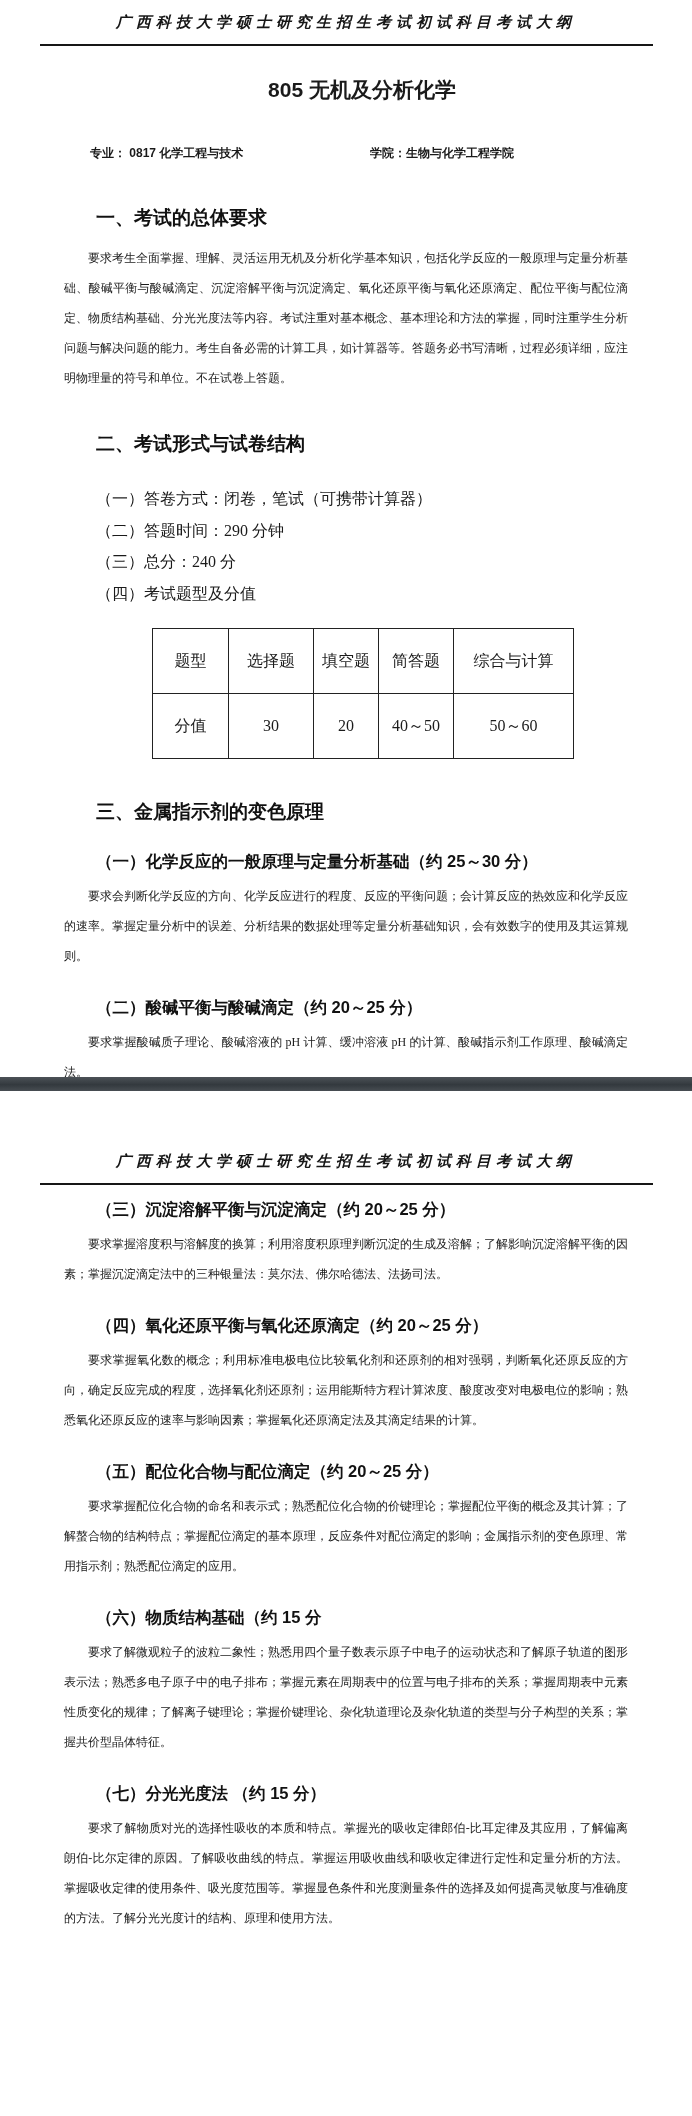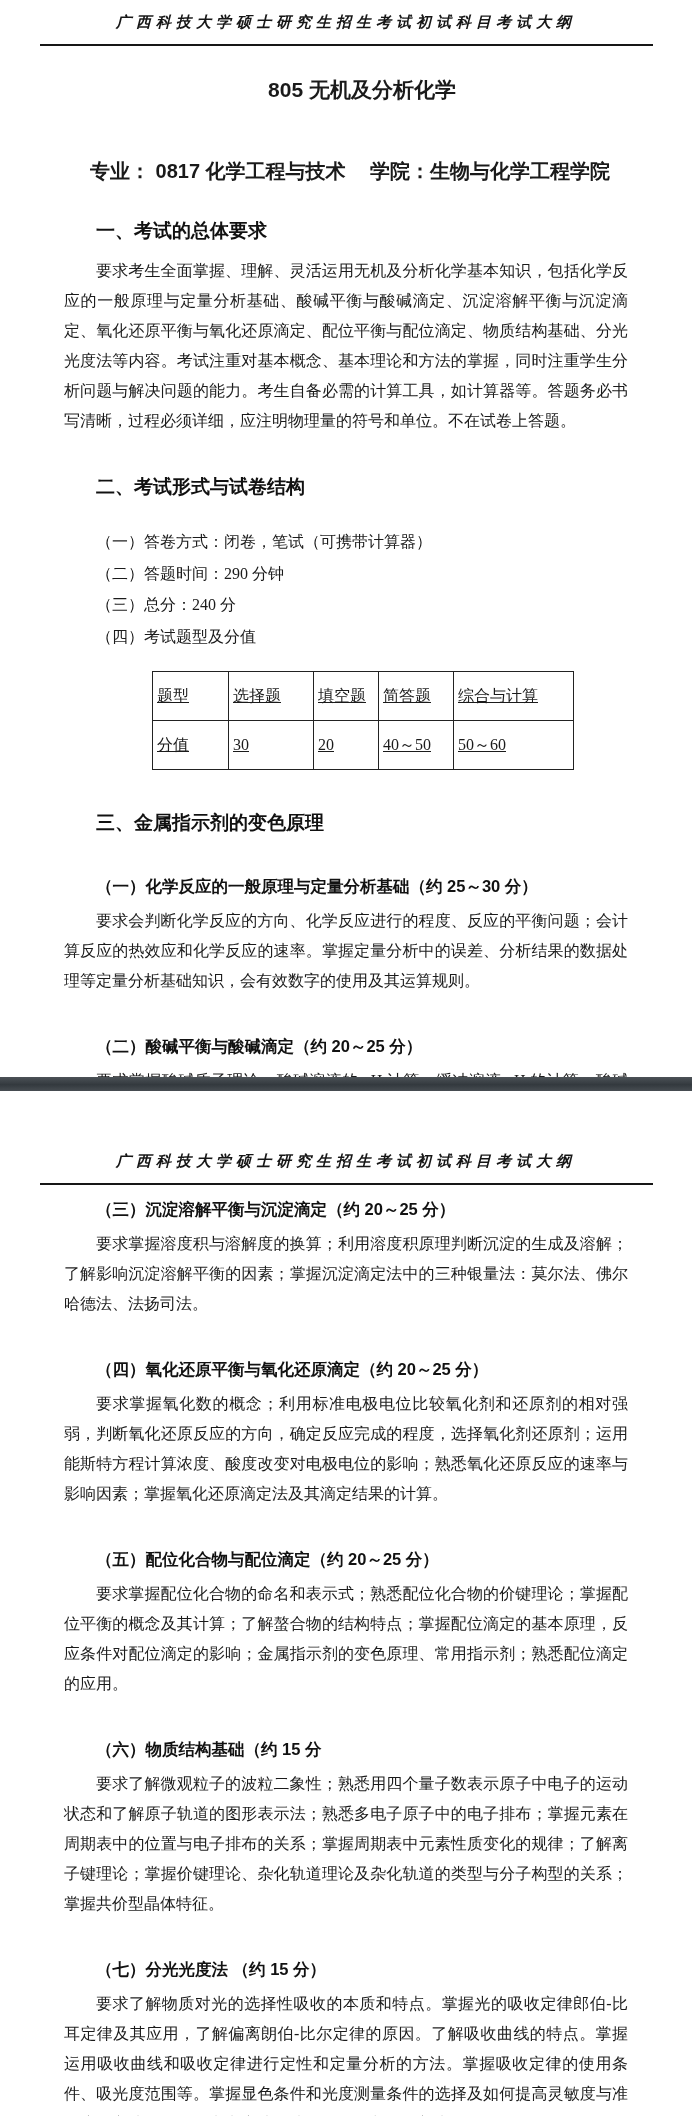--- a/index.html
+++ b/index.html
@@ -47,41 +47,41 @@
     text-align: center;
     font-family: "Liberation Sans", "DejaVu Sans", sans-serif;
     font-weight: 700;
     font-size: 21px;
     color: #1a1a1a;
     padding-left: 32px;
   }
   .meta-row {
     position: relative;
     height: 22px;
-    margin-top: 54px;
-    font-family: "Liberation Sans", "DejaVu Sans", sans-serif;
-    font-weight: 700;
-    font-size: 20px;
+    margin-top: 41px;
+    font-family: "Liberation Sans", "DejaVu Sans", sans-serif;
+    font-weight: 700;
+    font-size: 12px;
     color: #1a1a1a;
   }
   .meta-major { position: absolute; left: 90px; top: 0; white-space: nowrap; }
   .meta-school { position: absolute; left: 370px; top: 0; white-space: nowrap; }
   .content { padding: 0 64px; }
   .sec-heading {
     margin: 38px 0 0 32px;
     font-family: "Liberation Sans", "DejaVu Sans", sans-serif;
     font-weight: 700;
     font-size: 19px;
     line-height: 26px;
     color: #111111;
   }
   .body-para {
     margin: 12px 0 0 0;
     font-family: "Liberation Serif", "DejaVu Serif", serif;
-    font-size: 16px;
+    font-size: 12px;
     line-height: 30px;
     text-align: justify;
     text-indent: 2em;
     color: #1b1b1b;
   }
   .list-line {
     margin: 0 0 0 32px;
     font-family: "Liberation Serif", "DejaVu Serif", serif;
     font-size: 16px;
     line-height: 31.5px;
@@ -91,28 +91,27 @@
   .list-first { margin-top: 26px; }
   .exam-table {
     margin: 19px 0 0 88px;
     border-collapse: collapse;
     font-family: "Liberation Serif", "DejaVu Serif", serif;
     font-size: 16px;
     color: #1b1b1b;
   }
   .exam-table td {
     border: 1.6px solid #222222;
-    text-align: left;
+    text-align: center;
     vertical-align: middle;
     height: 40px;
-    padding: 4px 4px;
-    text-decoration: underline;
+    padding: 12px 4px;
   }
   .sub-heading {
-    margin: 39px 0 0 32px;
+    margin: 25px 0 0 32px;
     font-family: "Liberation Sans", "DejaVu Sans", sans-serif;
     font-weight: 700;
     font-size: 16.5px;
     line-height: 22px;
     color: #121212;
   }
   .sub-first { margin-top: 13px; }
   .para-tight { margin-top: 9px; }
 </style>
 </head>

